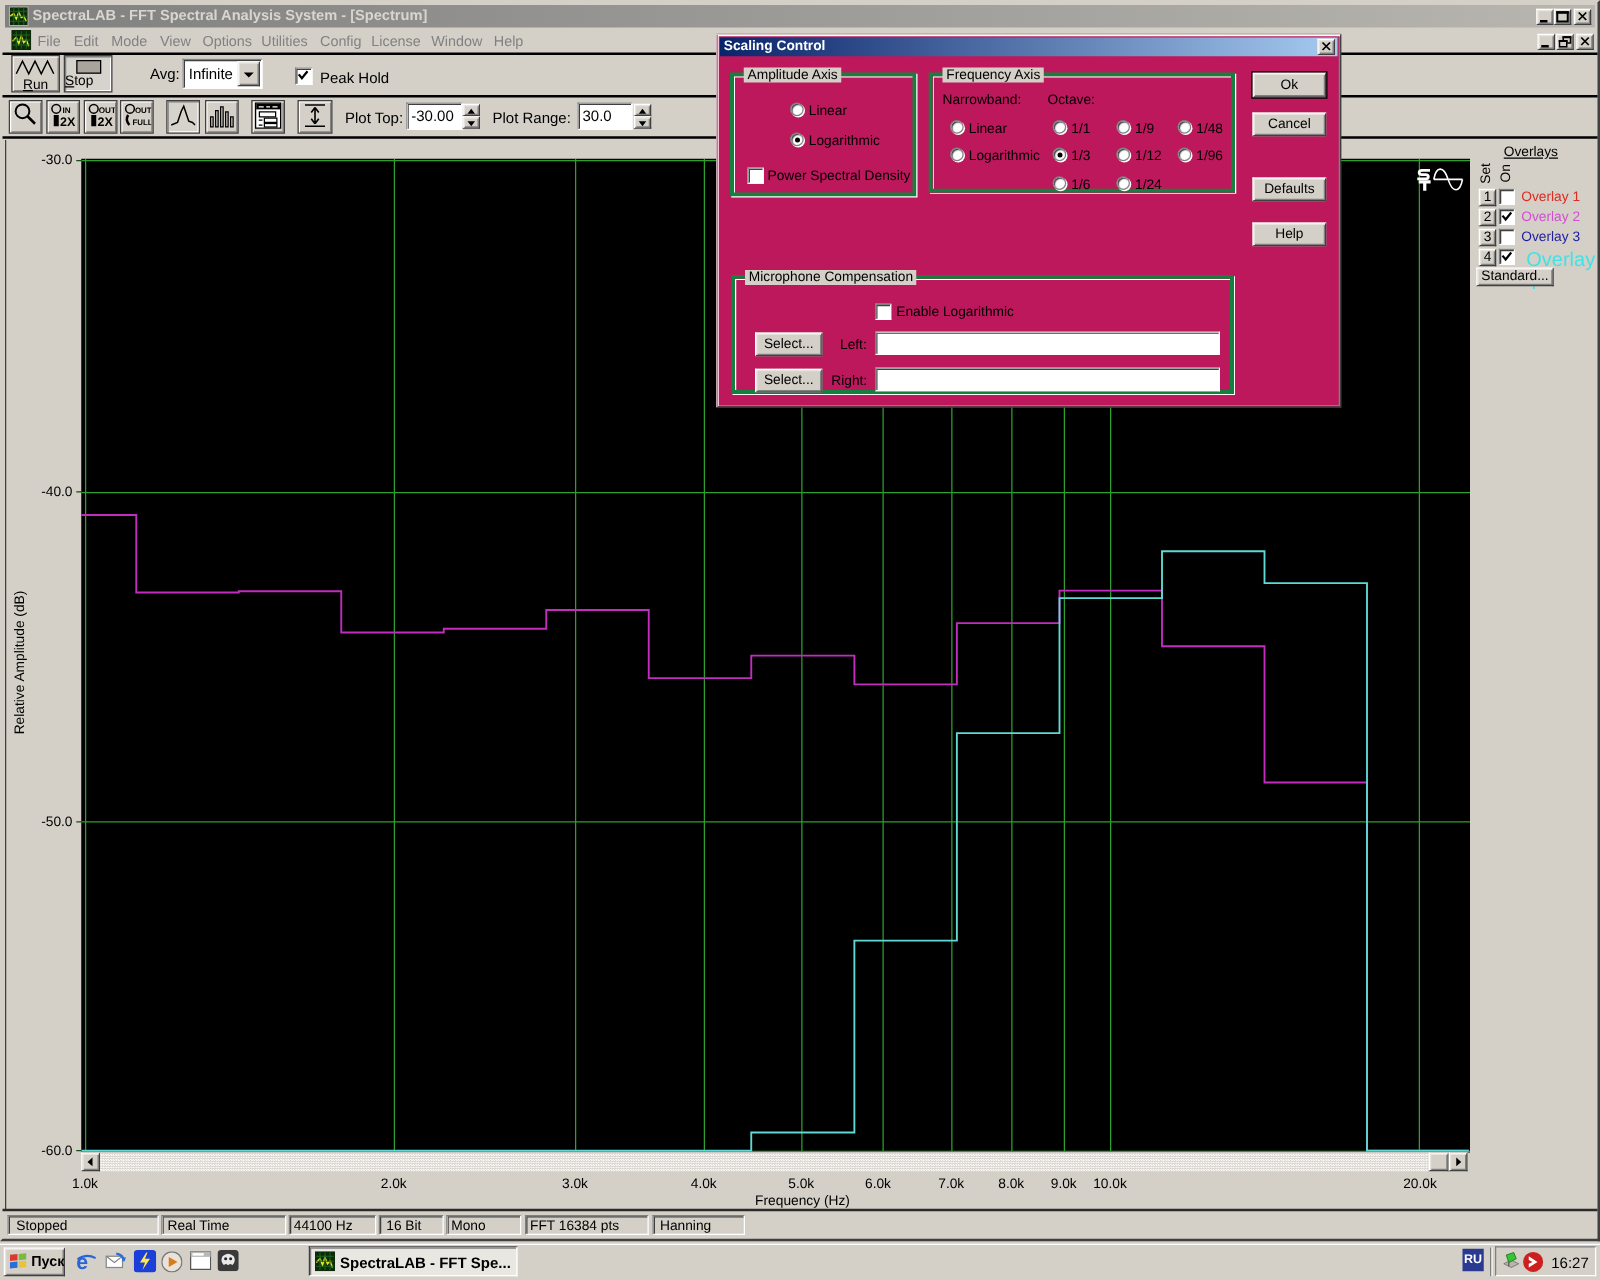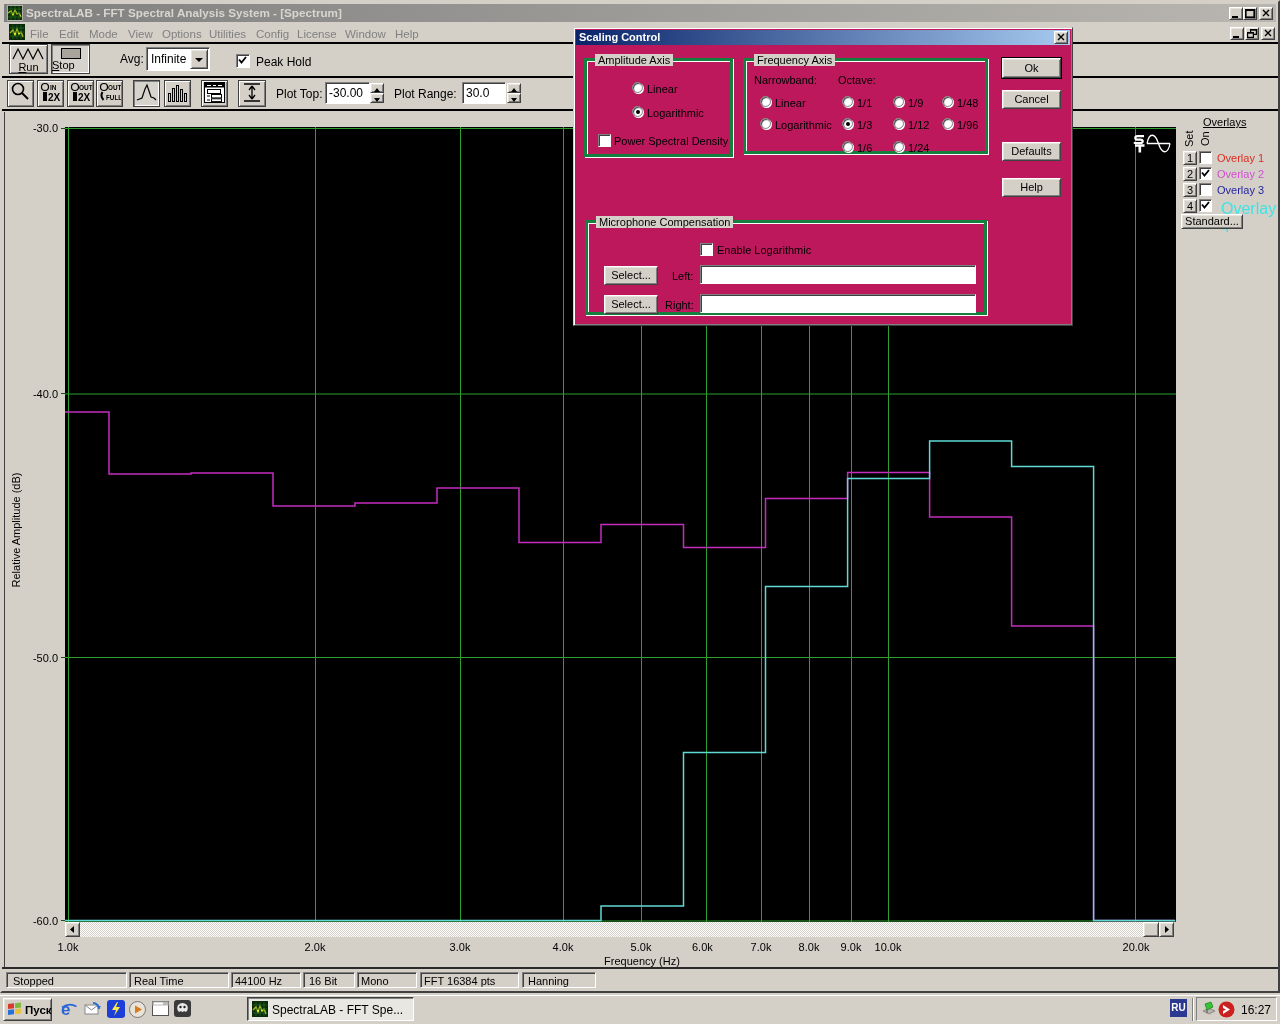--- a/index.html
+++ b/index.html
@@ -395,21 +395,21 @@
       <circle cx="6.5" cy="7" r="1.2" fill="#222"></circle>
       <circle cx="10.5" cy="7" r="1.2" fill="#222"></circle>
     </svg></div>
 
 <div class="abs" style="left:247px;top:997px;width:167px;height:24px;background:#e9e7e1;border:1px solid;border-color:#404040 #ffffff #ffffff #404040;box-shadow:inset 1px 1px 0 #808080">
   <svg width="16" height="16" style="position:absolute;left:4px;top:3px">
       <rect x="0" y="0" width="16" height="16" fill="#0a2a0a"></rect>
       <path d="M1 9 L4 6 L6 11 L8 5 L10 10 L12 8 L14 13" stroke="#e8e820" stroke-width="1.3" fill="none"></path>
       <path d="M1 4 H15 M1 8 H15 M1 12 H15 M4 1 V15 M8 1 V15 M12 1 V15" stroke="#1e641e" stroke-width="0.8"></path>
     </svg>
-  <span style="position:absolute;left:24px;top:5px;font-size:12px;font-weight:normal">SpectraLAB - FFT Spe...</span>
+  <span style="position:absolute;left:24px;top:5px;font-size:12px;font-weight:bold">SpectraLAB - FFT Spe...</span>
 </div>
 
 <div class="abs" style="left:1170px;top:999px;width:17px;height:18px;background:#2b3990;color:#fff;font-size:10px;font-weight:bold;text-align:center;line-height:18px">RU</div>
 <div class="abs" style="left:1192px;top:998px;width:2px;height:23px;border-left:1px solid #808080;border-right:1px solid #fff"></div>
 <div class="abs sunken" style="left:1196px;top:997px;width:81px;height:24px;box-shadow:none">
   <svg width="16" height="17" style="position:absolute;left:4px;top:3px">
       <path d="M2 10 L8 13 L14 10 L8 7 Z" fill="#b8b4ac" stroke="#555" stroke-width="0.5"></path>
       <path d="M4 3 L10 1 L12 6 L6 9 Z" fill="#35c435" stroke="#1a7a1a" stroke-width="0.7"></path>
       <path d="M6 9 L6 12" stroke="#555"></path>
     </svg>

